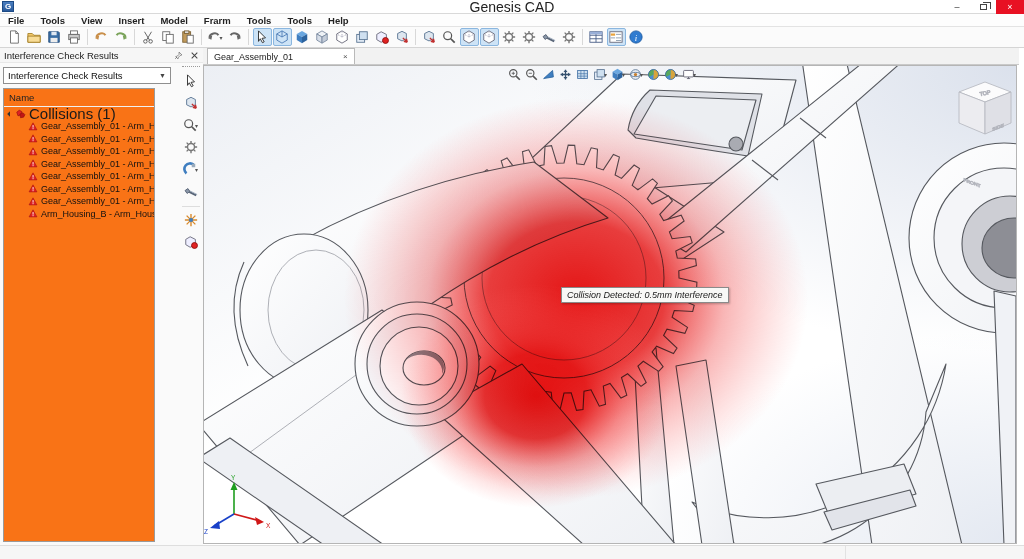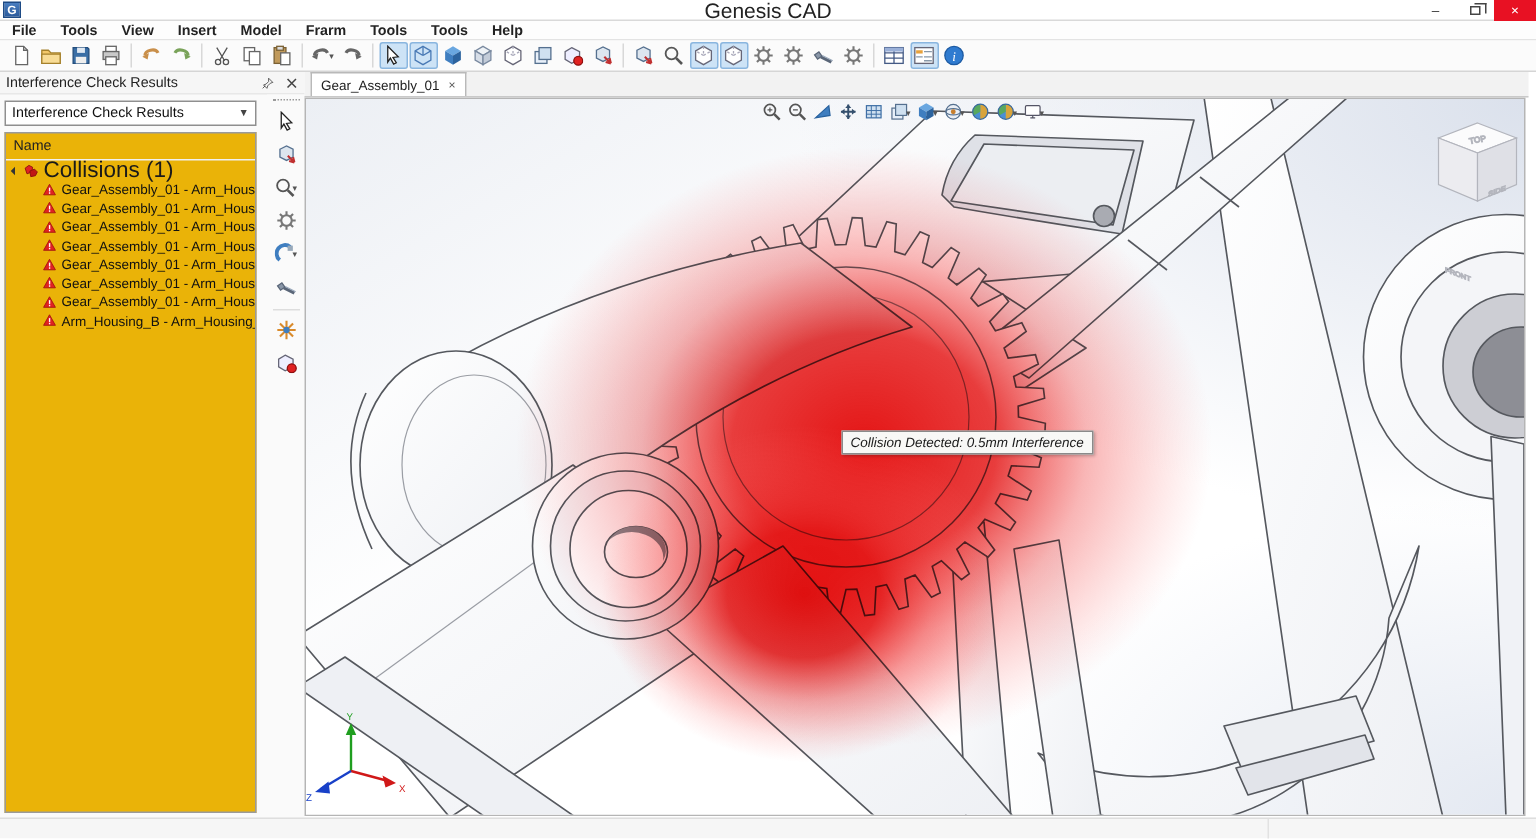--- a/index.html
+++ b/index.html
@@ -32,39 +32,39 @@
   .main { position:absolute; left:0; top:48px; width:1024px; height:497px; background:#ffffff; }
 
   
   .sidepanel { position:absolute; left:0; top:0; width:178px; height:497px; background:#fafafa; }
   .panel-header { position:absolute; left:0; top:0; width:203px; height:15px; display:flex; align-items:center; border-bottom:1px solid #e8e8e8; background:#f6f6f6; }
   .panel-title { font-size:9.5px; color:#222; margin-left:4px; flex:1; }
   .panel-hbtn { width:14px; height:13px; display:flex; align-items:center; justify-content:center; margin-right:2px; }
   .panel-hbtn svg { width:9px; height:9px; }
   .dropdown { position:absolute; left:3px; top:19px; width:168px; height:17px; background:#fff; border:1px solid #8f8f8f; display:flex; align-items:center; font-size:9.5px; padding-left:4px; color:#111; }
   .dropdown .chev { position:absolute; right:4px; font-size:7px; color:#444; }
-  .listbox { position:absolute; left:3px; top:40px; width:168px; height:454px; background:#eab308; border:1px solid #9a9a9a; overflow:hidden; }
+  .listbox { position:absolute; left:3px; top:40px; width:152px; height:454px; background:#f97316; border:1px solid #9a9a9a; overflow:hidden; }
   .list-colheader { font-size:9.5px; color:#222; padding:3px 0 3px 5px; border-bottom:1px solid #f0f0f0; }
   .tree-root { display:flex; align-items:center; font-size:15px; height:13px; padding-left:4px; }
   .tree-exp { width:0; height:0; border-left:4px solid #333; border-top:4px solid transparent; border-bottom:0 solid transparent; border-right:0; transform:rotate(45deg); margin-right:3px; }
   .tree-root svg { width:11px; height:10px; margin-right:3px; }
   .tree-item { display:flex; align-items:center; font-size:9px; height:12.5px; padding-left:24px; color:#111; white-space:nowrap; }
   .tree-item svg { width:10px; height:9px; margin-right:3px; flex:none; }
 
   
   .sidestrip { position:absolute; left:178px; top:15px; width:25px; height:482px; background:#fafafa; display:flex; flex-direction:column; align-items:center; }
   .gripdots { width:18px; border-top:1px dotted #9a9a9a; margin:3px 0 4px 0; }
   .sb { width:20px; height:20px; display:flex; align-items:center; justify-content:center; margin-bottom:2px; }
   .sb svg { width:14px; height:14px; }
   .sbsep { width:18px; border-top:1px solid #ddd; margin:3px 0; }
 
   
   .viewport { position:absolute; left:203px; top:0; width:816px; height:497px; }
   .tabbar { position:absolute; left:0; top:0; width:816px; height:17px; background:#f2f2f2; border-bottom:1px solid #c9c9c9; display:flex; align-items:flex-end; }
-  .tab { height:16px; background:#fff; border:1px solid #b9b9b9; border-bottom:none; display:flex; align-items:center; font-size:9px; padding:0 6px; margin-left:4px; color:#222; }
+  .tab { height:16px; background:#fff; border:1px solid #b9b9b9; border-bottom:none; display:flex; align-items:center; font-size:9px; padding:0 6px; margin-left:4px; color:#222;gap:44px; }
   .tab .tclose { margin-left:6px; font-size:8px; color:#555; }
   .canvas { position:absolute; left:0; top:17px; width:814px; height:479px; border:1px solid #b5b5b5; background:#fff; overflow:hidden; }
   .canvas > svg.scene { position:absolute; left:0; top:0; }
 
   .vtoolbar { position:absolute; left:302px; top:1px; height:15px; display:flex; align-items:center; }
   .vb { height:15px; display:flex; align-items:center; justify-content:center; padding:0 2px; }
   .vb svg { width:13px; height:13px; }
 
   .cad-tooltip { position:absolute; left:357px; top:221px; height:16px; background:#f8f8f6; border:1px solid #8a8a8a; box-shadow:1px 1px 2px rgba(0,0,0,.25); font-size:9px; color:#1a1a1a; display:flex; align-items:center; padding:0 5px; white-space:nowrap;font-style:italic; }
 

